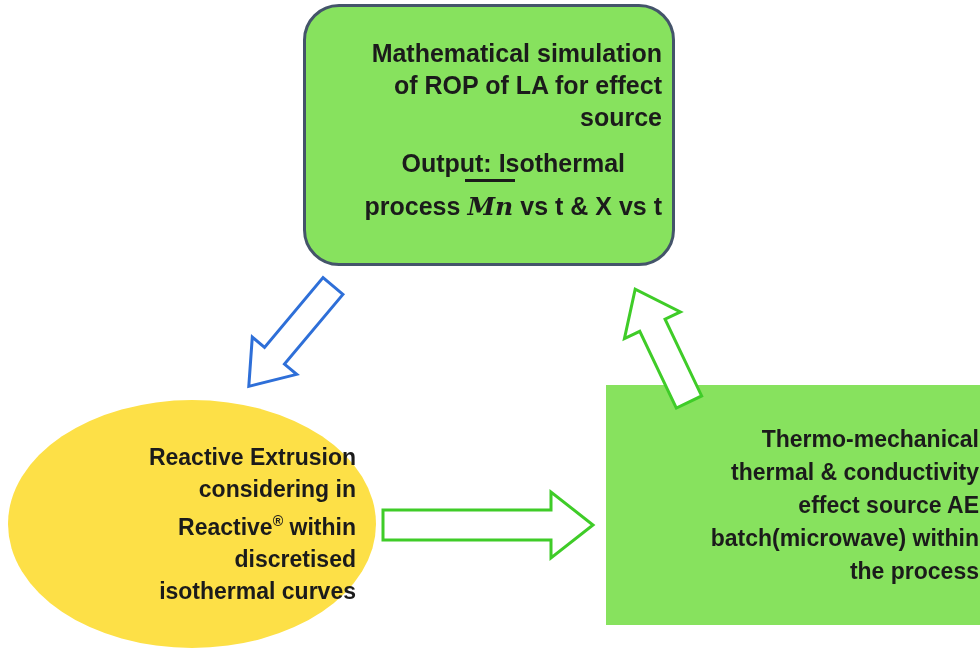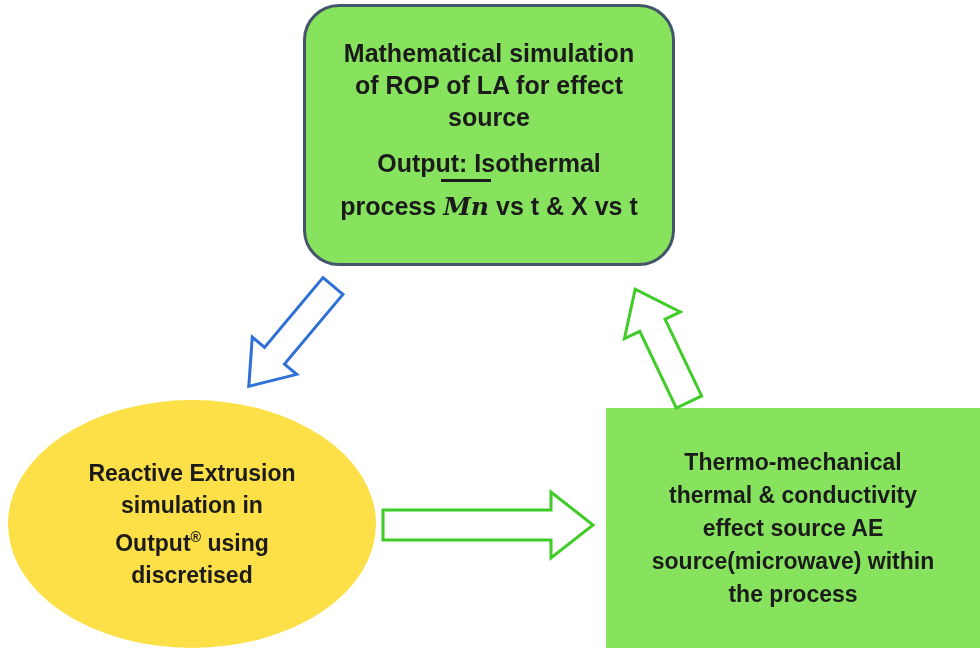--- a/index.html
+++ b/index.html
@@ -6,45 +6,45 @@
   body {
     width:980px; height:650px; position:relative; overflow:hidden;
     background:#ffffff;
     font-family:"Liberation Sans", sans-serif;
     font-weight:bold;
     color:#1b1b1b;
   }
   .node {
     position:absolute;
     display:flex; flex-direction:column;
-    align-items:center; justify-content:center;
+    align-items:flex-end; justify-content:center;
     text-align:center;
     box-sizing:border-box;
   }
   #top-box {
     left:303px; top:4px; width:372px; height:262px;
     background:#87e25e;
     border:3px solid #44546a;
     border-radius:36px;
     font-size:25px; line-height:32px;
     padding:8px 10px;
   }
   #top-box .output-group { margin-top:14px; }
   #ellipse {
     left:8px; top:400px; width:368px; height:248px;
     background:#fde047;
     border-radius:50%;
     font-size:23px; line-height:32px;
     padding:6px 20px;
   }
   #right-box {
-    left:606px; top:408px; width:374px; height:240px;
+    left:606px; top:385px; width:374px; height:240px;
     background:#87e25e;
     font-size:23px; line-height:33px;
-    padding:6px 8px;
+    padding:6px 1px;
   }
   .mn {
     display:inline-block;
     font-family:"DejaVu Serif", serif;
     font-style:italic;
     border-top:3px solid currentColor;
     line-height:1.05;
     padding:12px 2px;
     margin:0 5px;
   }
@@ -69,33 +69,34 @@
   <div class="output-group">
     <div>Output: Isothermal</div>
     <div>
       <span>process</span><span class="mn">Mn</span><span>vs t &amp; X vs t</span>
     </div>
   </div>
 </div>
 
 <div class="node" id="ellipse">
   <div>Reactive Extrusion</div>
-  <div>simulation in</div>
+  <div>considering in</div>
   <div>
-    <span>Output</span><sup>®</sup>
-    <span>using</span>
+    <span>Reactive</span><sup>®</sup>
+    <span>within</span>
   </div>
   <div>discretised</div>
+  <div>isothermal curves</div>
 </div>
 
 <div class="node" id="right-box">
   <div>Thermo-mechanical</div>
   <div>thermal &amp; conductivity</div>
   <div>effect source AE</div>
-  <div>source(microwave)  within</div>
+  <div>batch(microwave)  within</div>
   <div>the process</div>
 </div>
 
 <svg class="arrows" width="980" height="650" viewBox="0 0 980 650">
 
   <polygon class="arrow" points="0,-13 91,-13 91,-29 131,0 91,29 91,13 0,13" transform="translate(333,286) rotate(130)" stroke="#2e6fd8"></polygon>
 
   <polygon class="arrow" points="0,-15 168,-15 168,-33 210,0 168,33 168,15 0,15" transform="translate(383,525)" stroke="#3fcc28"></polygon>
 
   <polygon class="arrow" points="0,-14 85,-14 85,-31 125,0 85,31 85,14 0,14" transform="translate(689,402) rotate(-115.5)" stroke="#3fcc28"></polygon>

